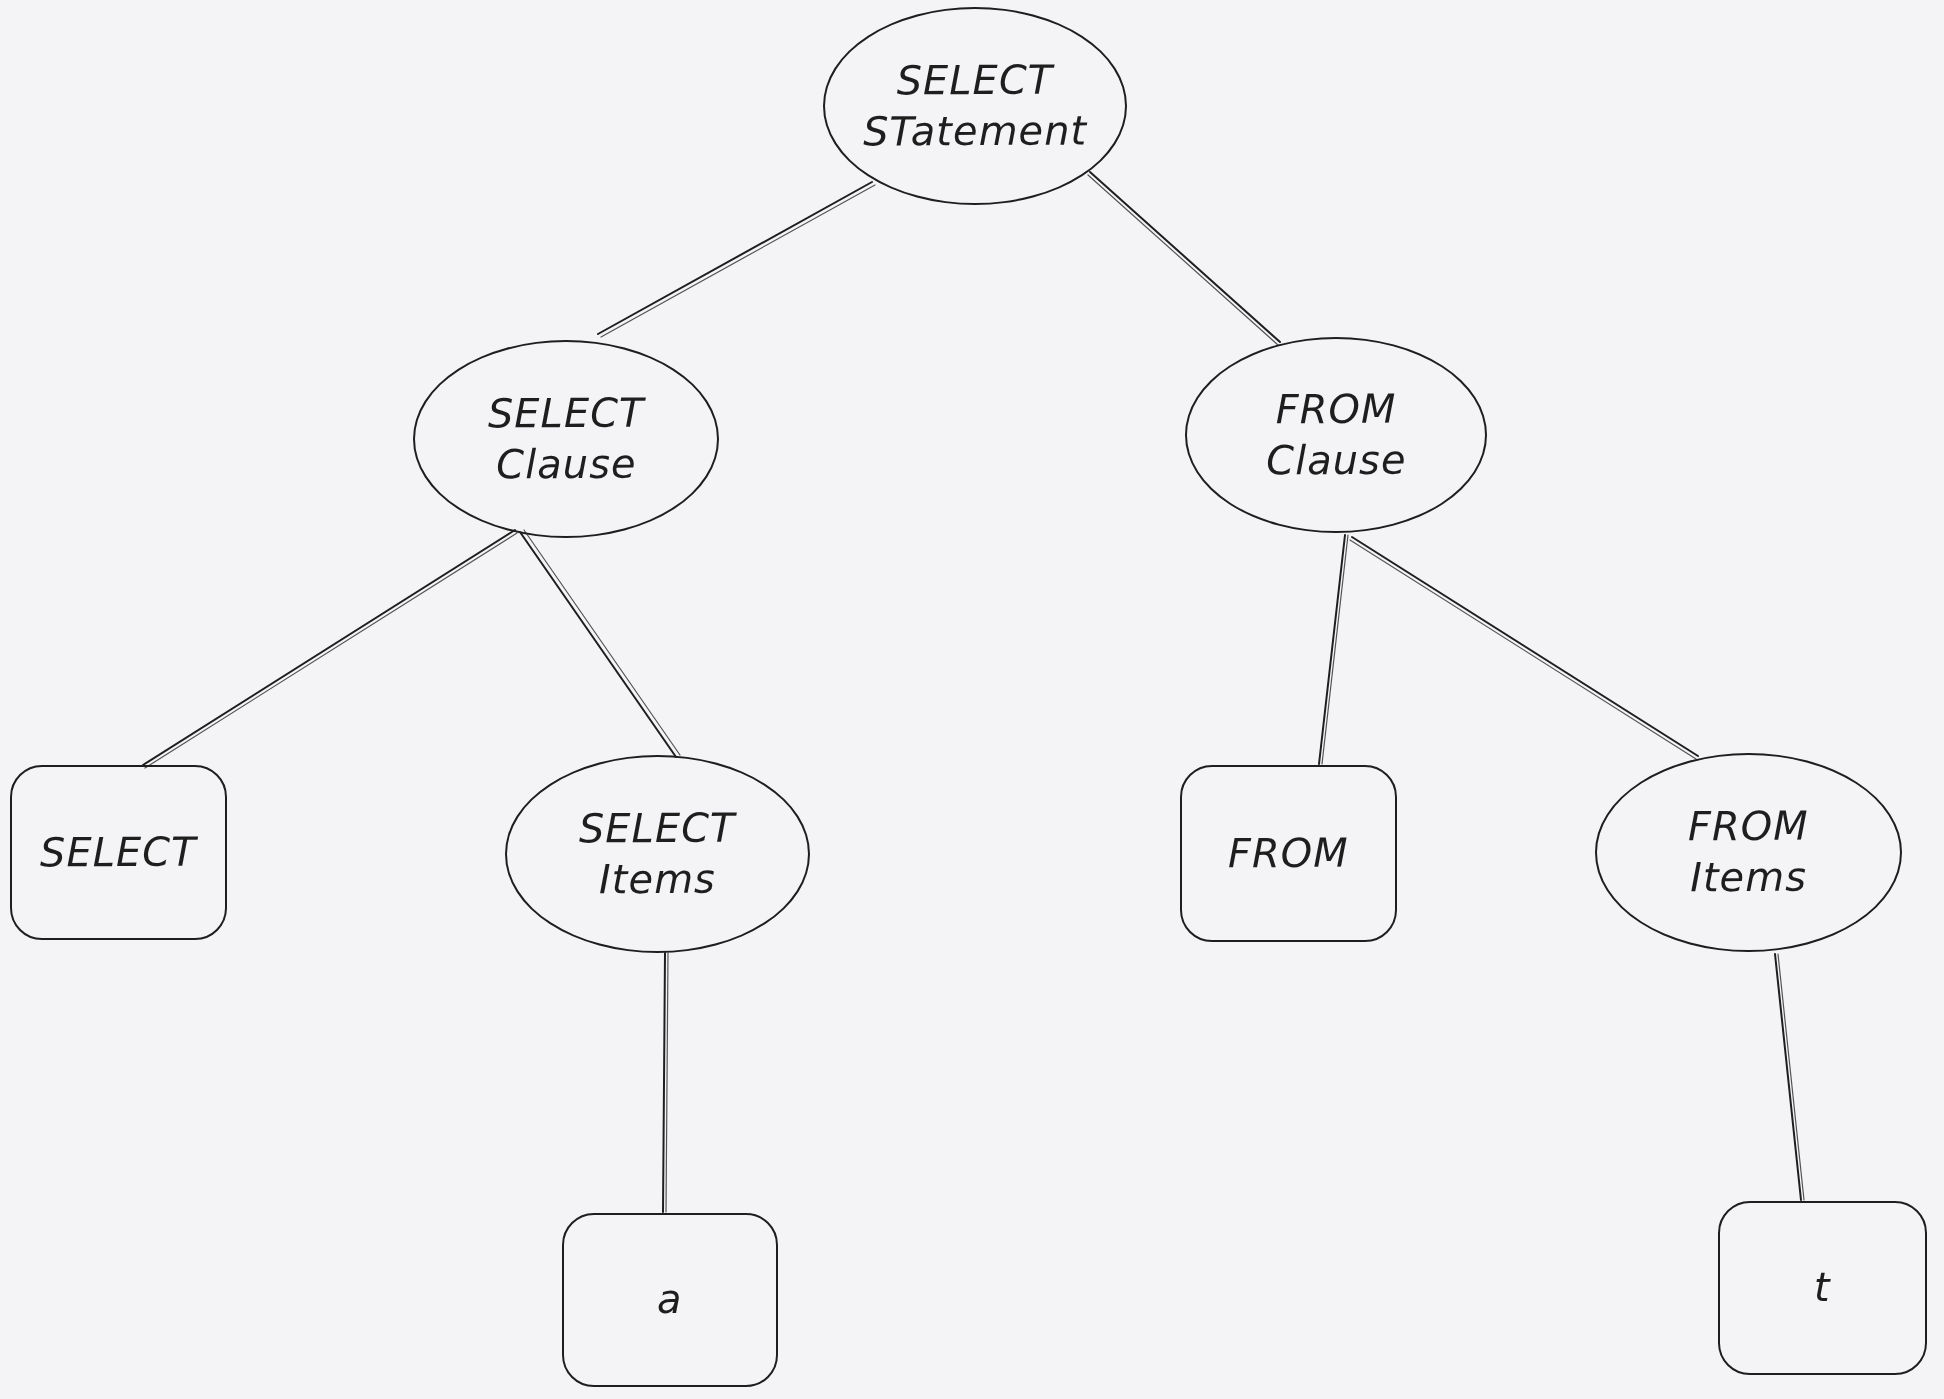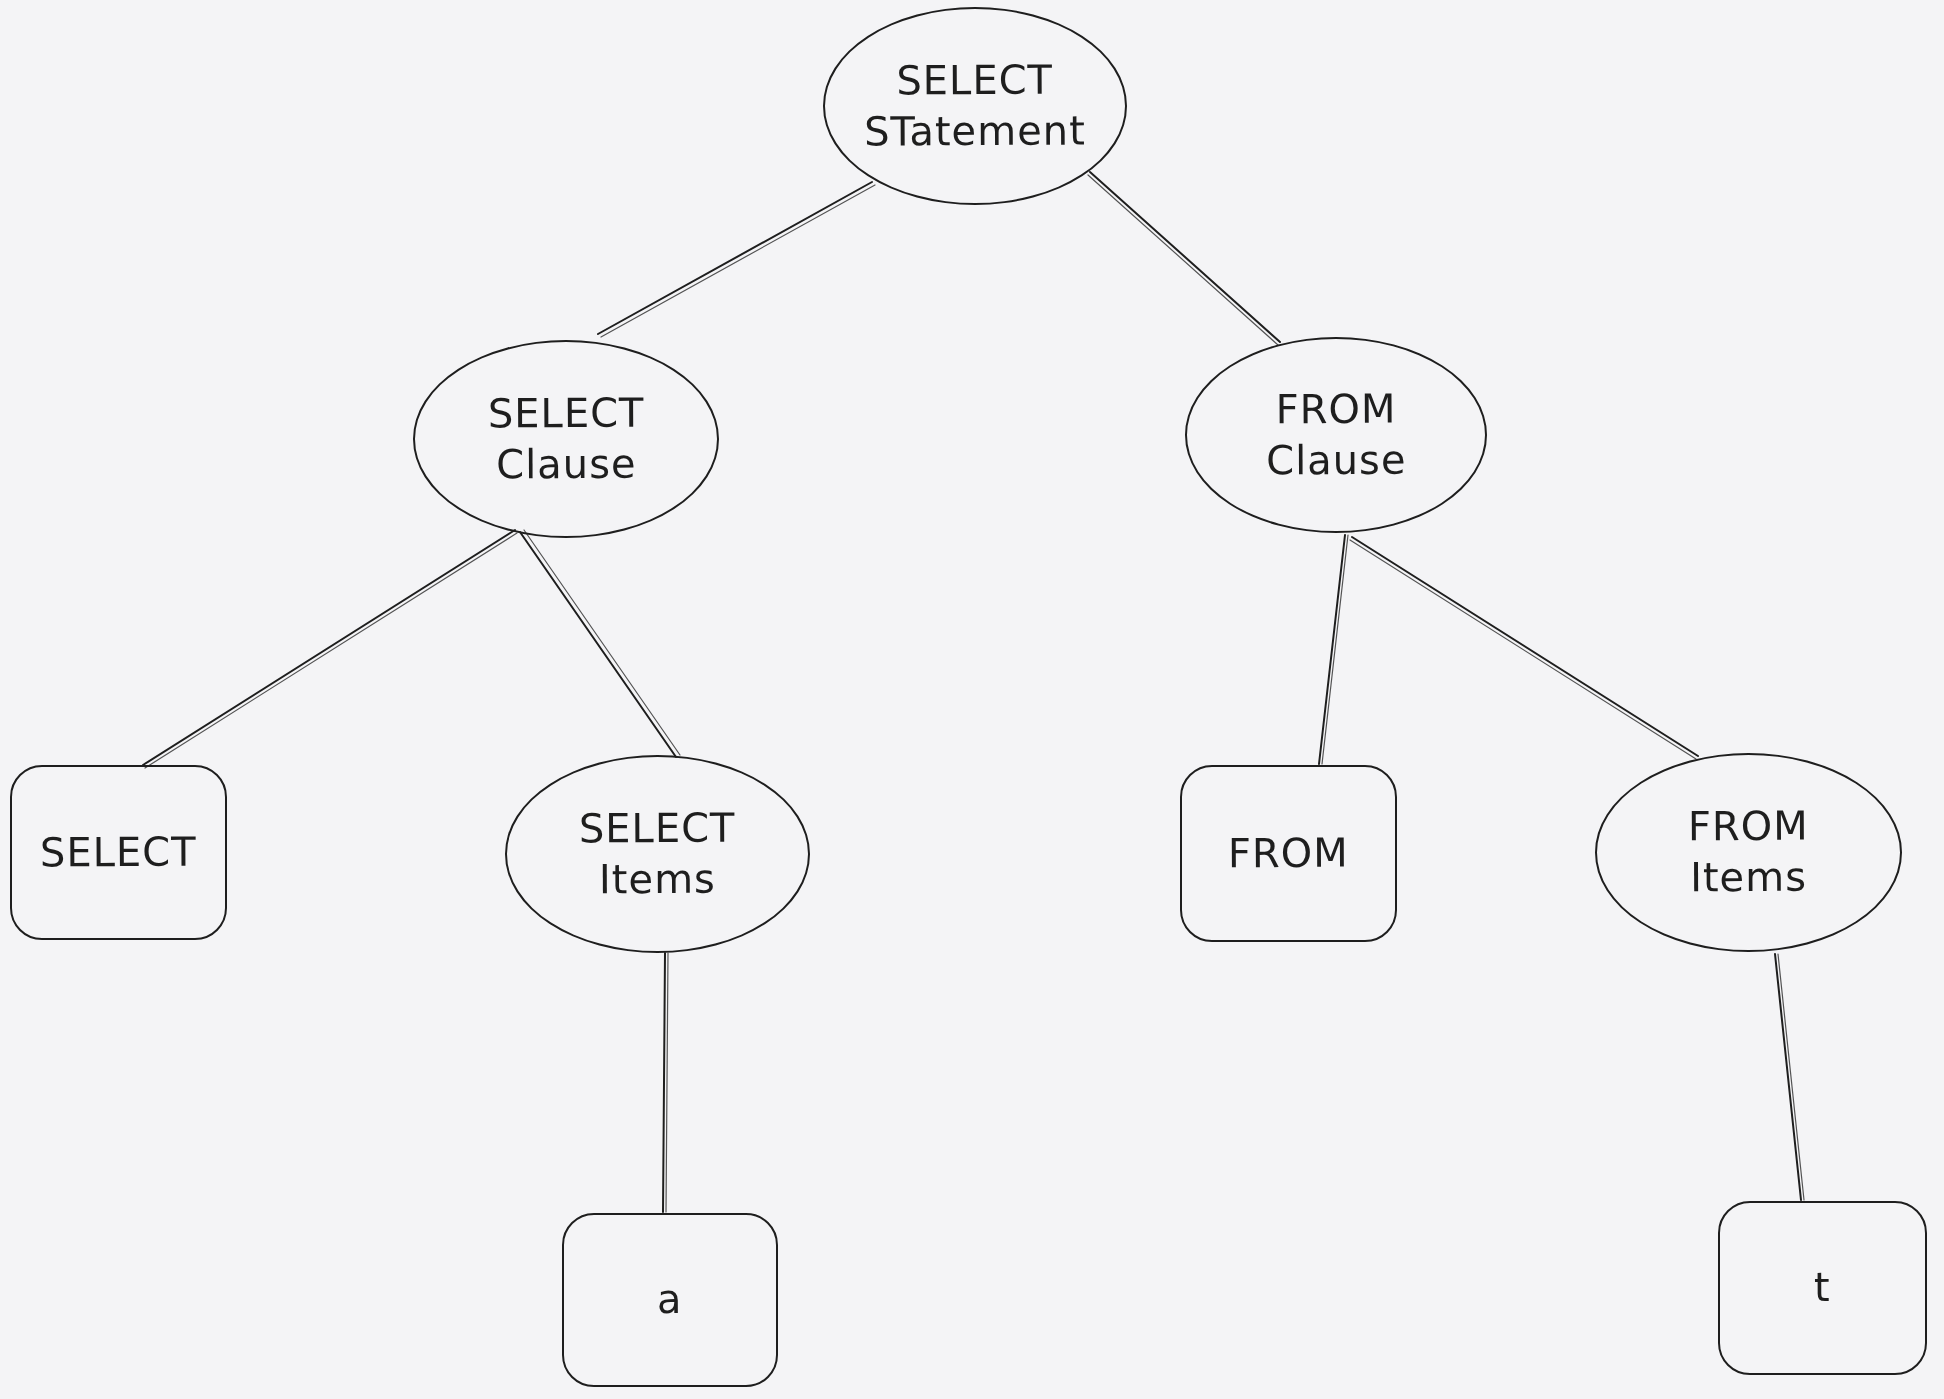--- a/index.html
+++ b/index.html
@@ -34,20 +34,21 @@
   }
   .node {
     position: absolute;
     display: flex;
     align-items: center;
     justify-content: center;
     text-align: center;
     border: 2.5px solid #1e1e1e;
     background: transparent;
     box-sizing: border-box;
+    font-style: italic;
   }
   .node.ellipse {
     border-radius: 50%;
   }
   .node.rect {
     border-radius: 32px;
   }
   .node .label {
     font-size: 40px;
     line-height: 1.28;

